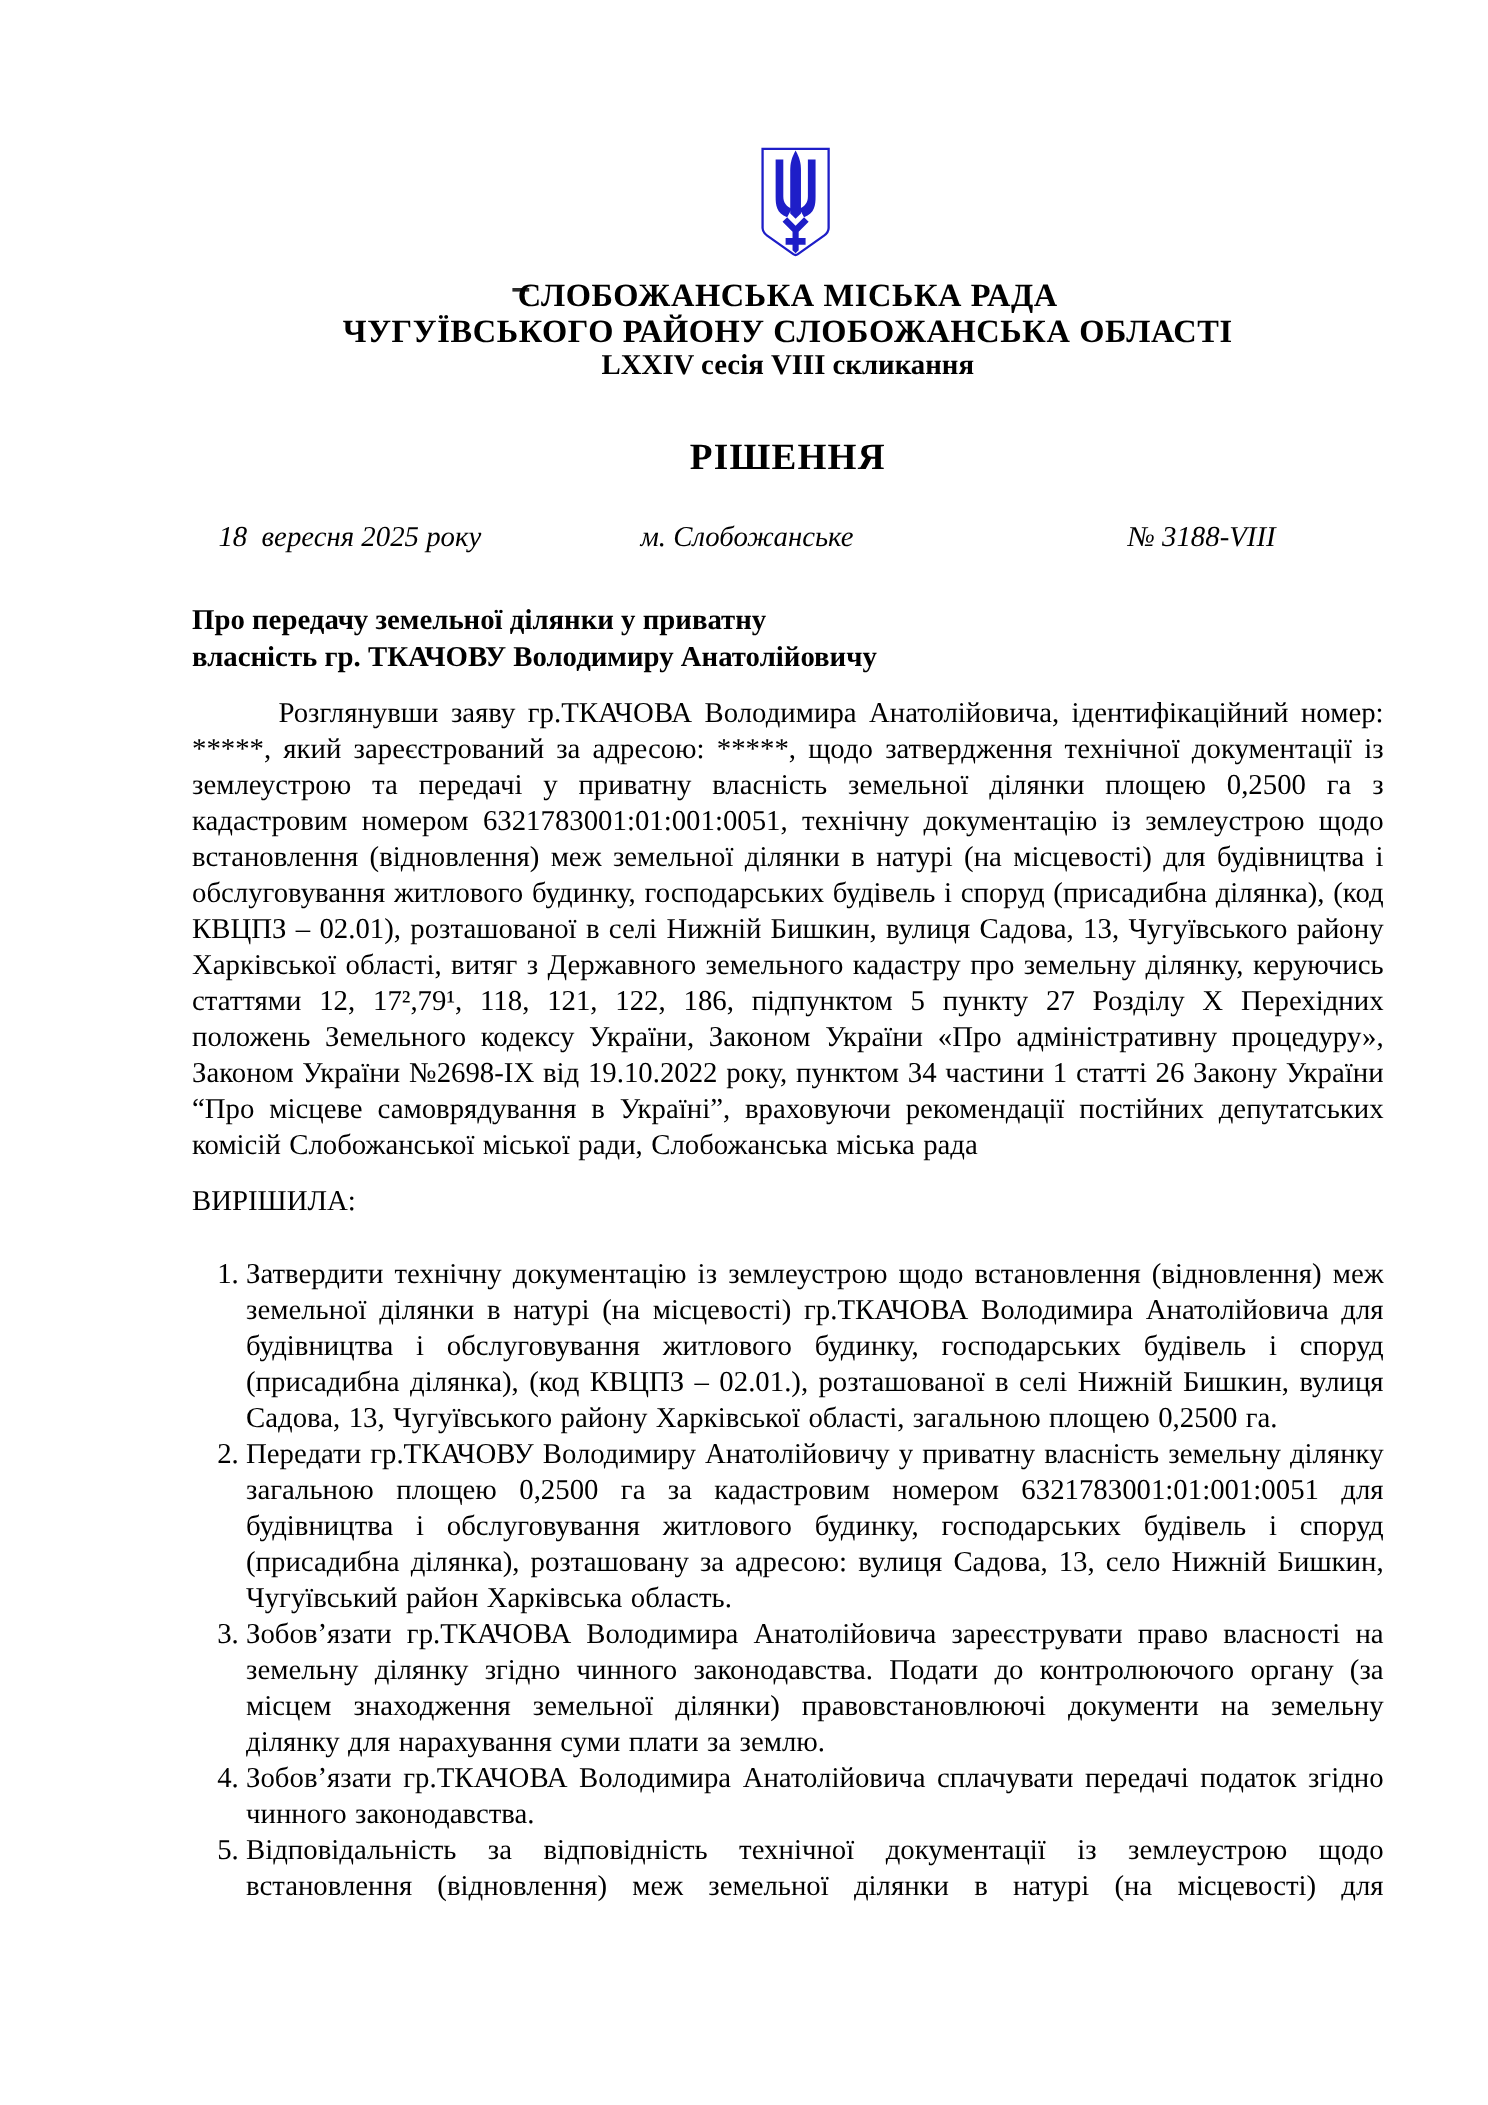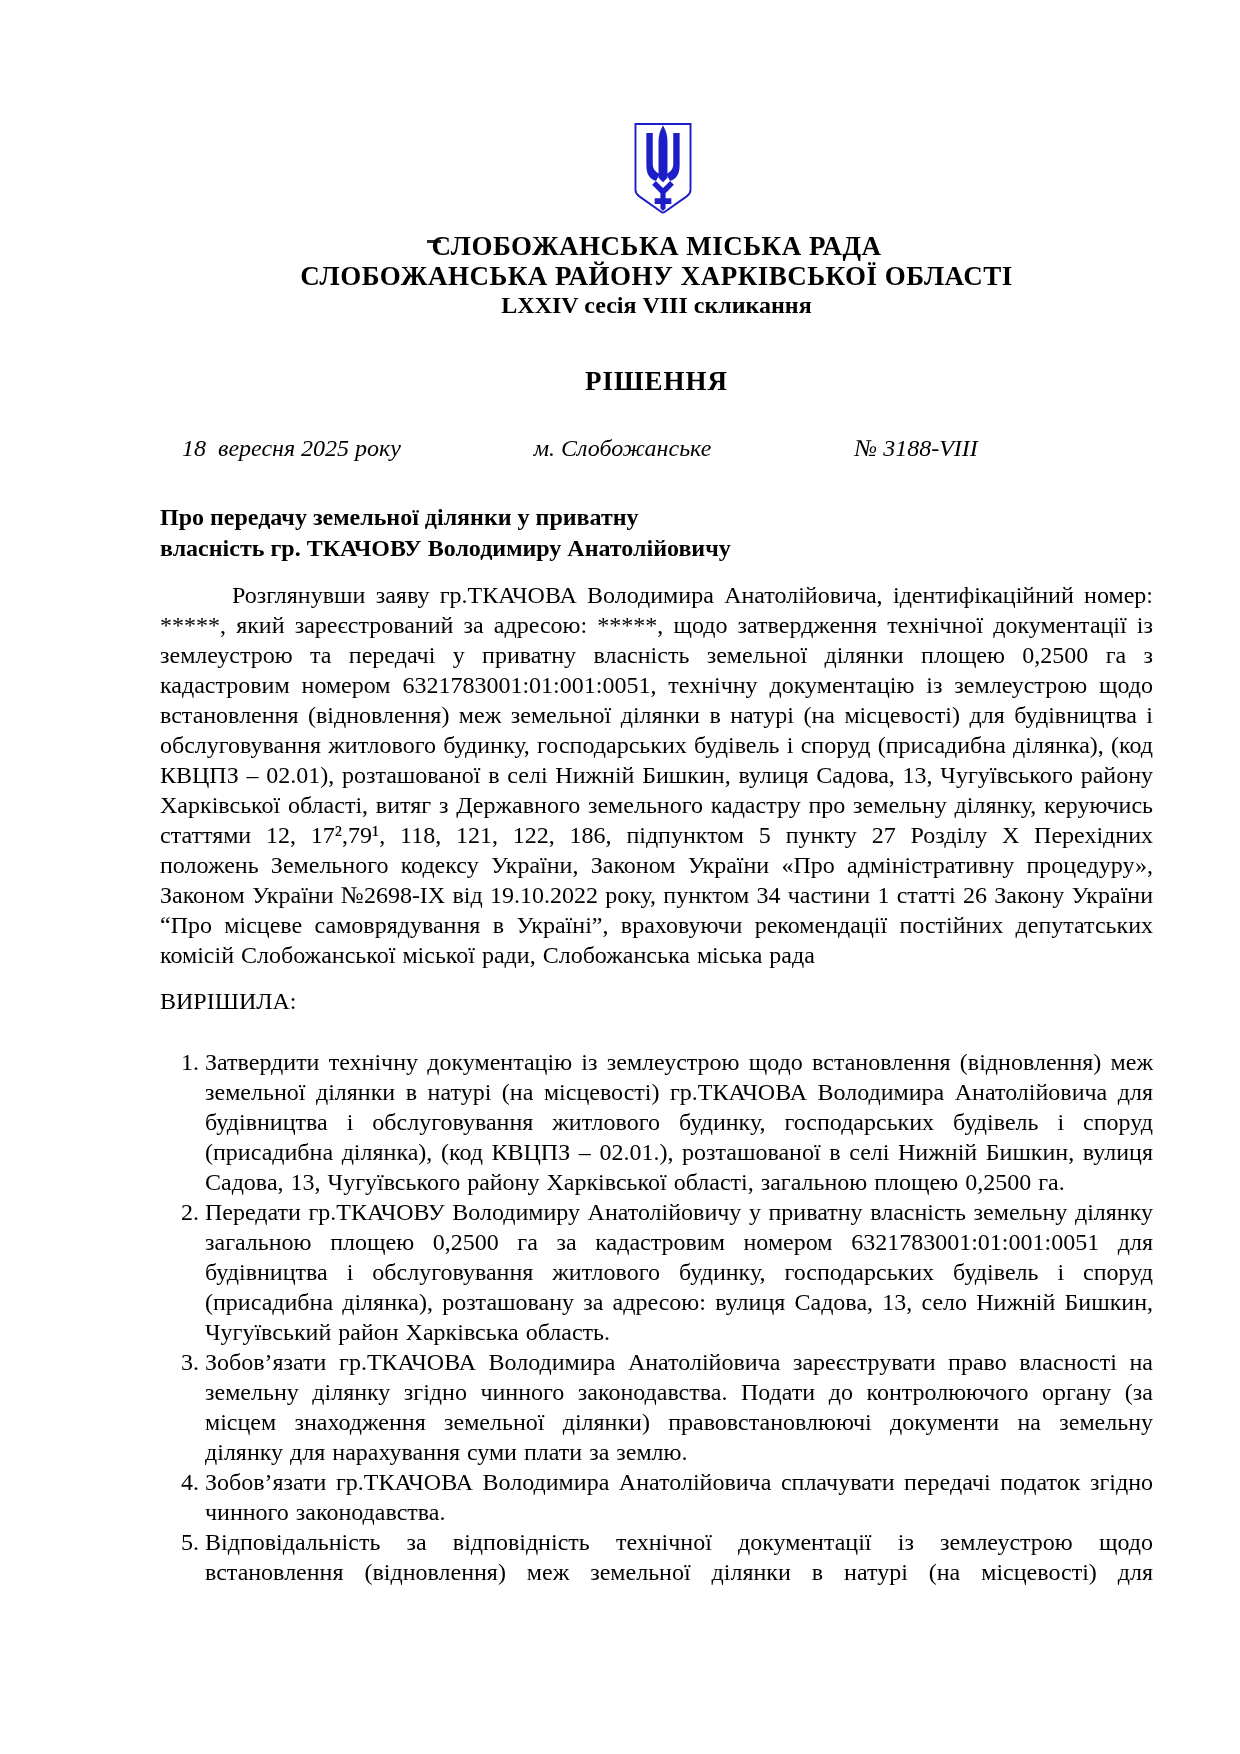--- a/index.html
+++ b/index.html
@@ -16,31 +16,31 @@
   .emblem-wrap svg { display: inline-block; margin-left: 12px; }
 
   .org-line1, .org-line2 {
     text-align: center; font-weight: bold; font-size: 27px; line-height: 30px;
     letter-spacing: 0.5px;
   }
   .org-line1 { margin-top: 13px; }
   .session-line { text-align: center; font-weight: bold; font-size: 24px; line-height: 29px; }
 
   .doc-title {
-    text-align: center; font-weight: bold; font-size: 27px; line-height: 30px;
+    text-align: center; font-weight: bold; font-size: 31px; line-height: 30px;
     margin-top: 46px; letter-spacing: 1px;
   }
 
   .date-row {
     display: flex; margin-top: 37px; font-size: 24px; line-height: 30px;
     padding-left: 22px; padding-right: 90px;
   }
   .date-row .cell { flex: 1; white-space: pre-wrap; font-style: italic; }
   .date-row .cell.place { text-align: center; }
-  .date-row .cell.number { text-align: center; }
+  .date-row .cell.number { text-align: right; }
 
   .subject { margin-top: 39px; font-weight: bold; font-size: 24px; line-height: 31px; }
 
   .preamble {
     margin-top: 16px; font-size: 24px; line-height: 30px;
     text-align: justify; text-indent: 72px; word-spacing: 1px;
   }
 
   .resolution-word { margin-top: 16px; font-size: 24px; line-height: 30px; }
 
@@ -73,21 +73,21 @@
           <path d="M7,4 h86 v103 c0,4 -2,7 -6,10 l-34,24 c-2,1.5 -4,1.5 -6,0 l-34,-24 c-4,-3 -6,-6 -6,-10 z" fill="#ffffff" stroke="#1e1ec8" stroke-width="3"></path>
           <path d="M24,18 h10 v48 c0,8 4,13 11,16 l-6,11 c-14,-5 -15,-16 -15,-27 z" fill="#1e1ec8"></path>
           <path d="M76,18 h-10 v48 c0,-0 0,0 0,0 c0,8 -4,13 -11,16 l6,11 c14,-5 15,-16 15,-27 z" fill="#1e1ec8"></path>
           <path d="M50,6 c-5,9 -7,16 -7,26 v56 l7,7 l7,-7 v-56 c0,-10 -2,-17 -7,-26 z" fill="#1e1ec8"></path>
           <path d="M39,93 l11,11 l11,-11 l6,6 l-13,13 v8 h9 v9 h-9 v7 l-4,4 l-4,-4 v-7 h-9 v-9 h9 v-8 l-13,-13 z" fill="#1e1ec8"></path>
         </svg>
       </span>
     </div>
 
     <div class="org-line1">СЛОБОЖАНСЬКА МІСЬКА РАДА</div>
-    <div class="org-line2">СЛОБОЖАНСЬКА РАЙОНУ ХАРКІВСЬКОЇ ОБЛАСТІ</div>
+    <div class="org-line2">ЧУГУЇВСЬКОГО РАЙОНУ СЛОБОЖАНСЬКА ОБЛАСТІ</div>
     <div class="session-line">LXXIV сесія VIII скликання</div>
 
     <div class="doc-title">РІШЕННЯ</div>
 
     <div class="date-row">
       <span class="cell date">18  вересня 2025 року</span>
       <span class="cell place">м. Слобожанське</span>
       <span class="cell number">№ 3188-VIII</span>
     </div>
 

